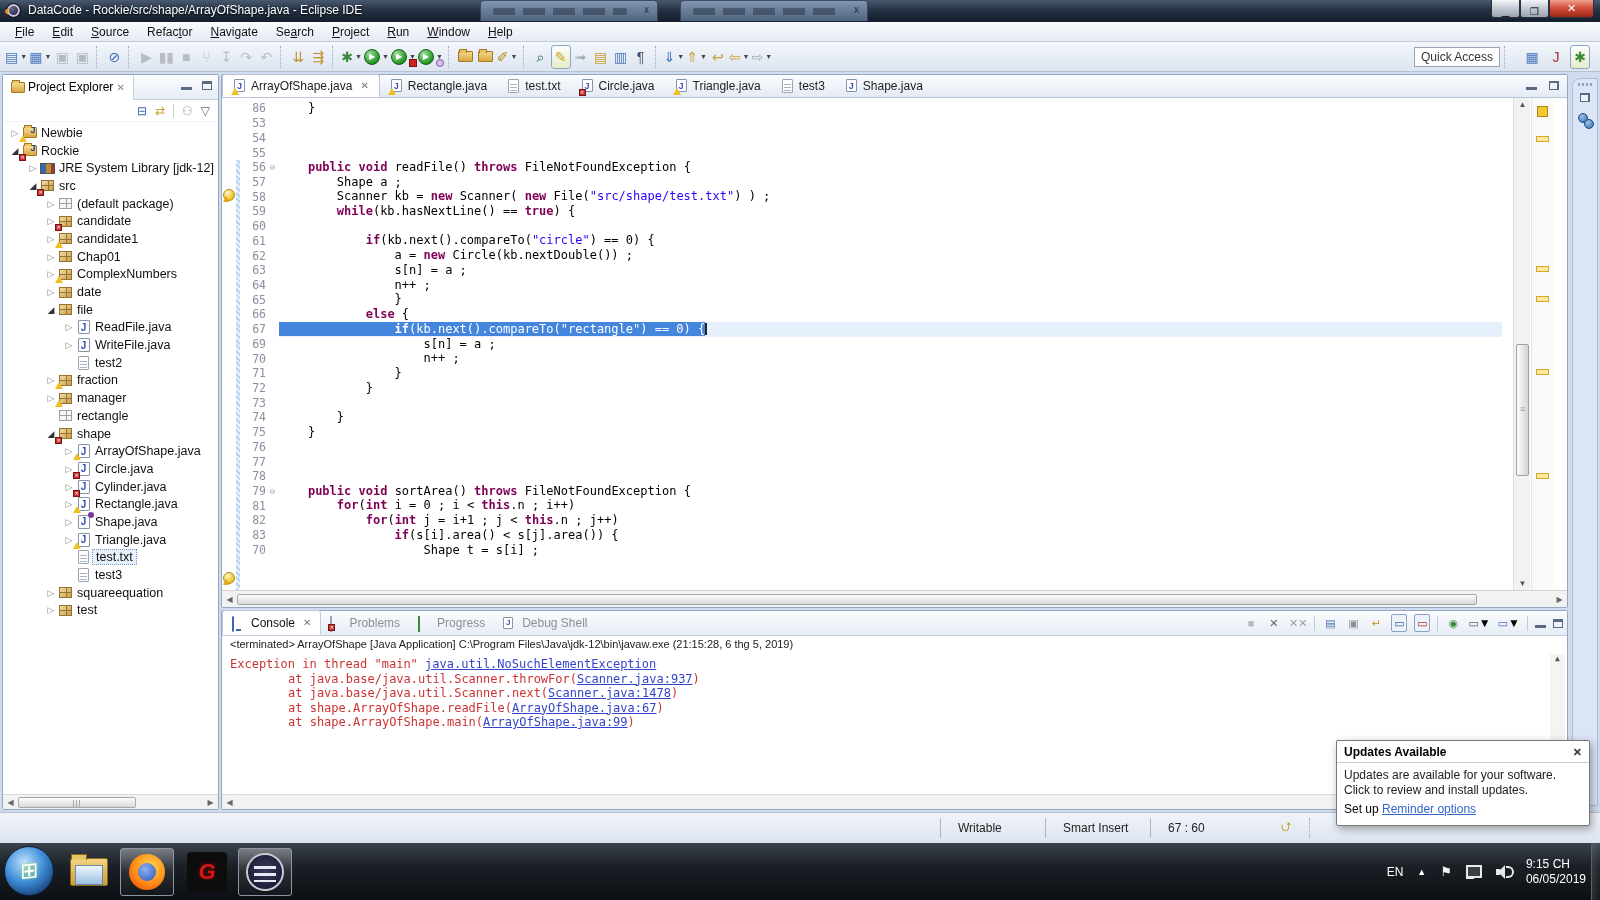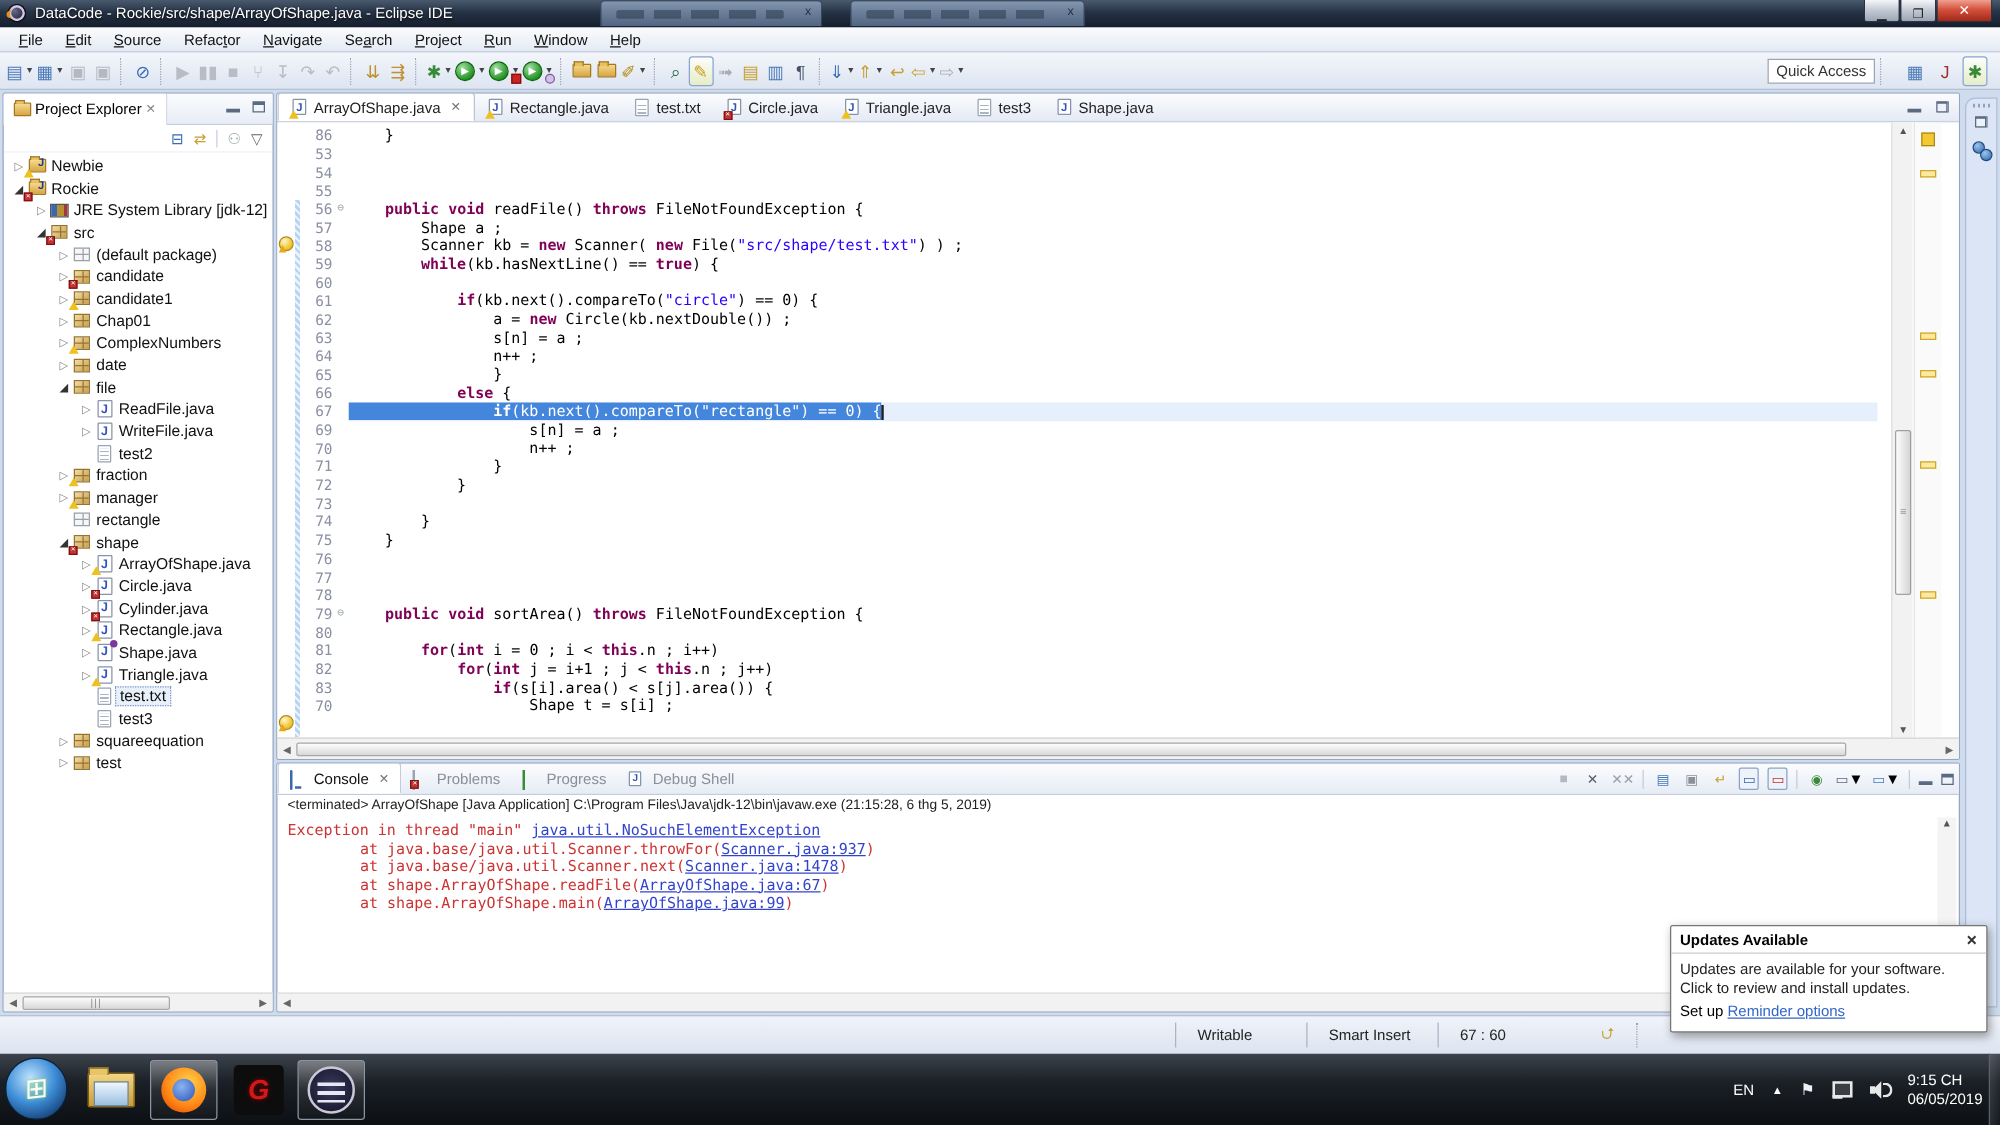--- a/index.html
+++ b/index.html
@@ -830,25 +830,20 @@
               <span class="lnum">78</span>
               <span class="fold"></span>
               <span class="ctext"> </span>
             </div>
             <div class="crow">
               <span class="lnum">79</span>
               <span class="fold">⊖</span>
               <span class="ctext">    <span class="kw">public</span> <span class="kw">void</span> sortArea() <span class="kw">throws</span> FileNotFoundException {</span>
             </div>
             <div class="crow">
-              <span class="lnum">80</span>
-              <span class="fold"></span>
-              <span class="ctext"> </span>
-            </div>
-            <div class="crow">
               <span class="lnum">81</span>
               <span class="fold"></span>
               <span class="ctext">        <span class="kw">for</span>(<span class="kw">int</span> i = 0 ; i &lt; <span class="kw">this</span>.n ; i++)</span>
             </div>
             <div class="crow">
               <span class="lnum">82</span>
               <span class="fold"></span>
               <span class="ctext">            <span class="kw">for</span>(<span class="kw">int</span> j = i+1 ; j &lt; <span class="kw">this</span>.n ; j++)</span>
             </div>
             <div class="crow">

